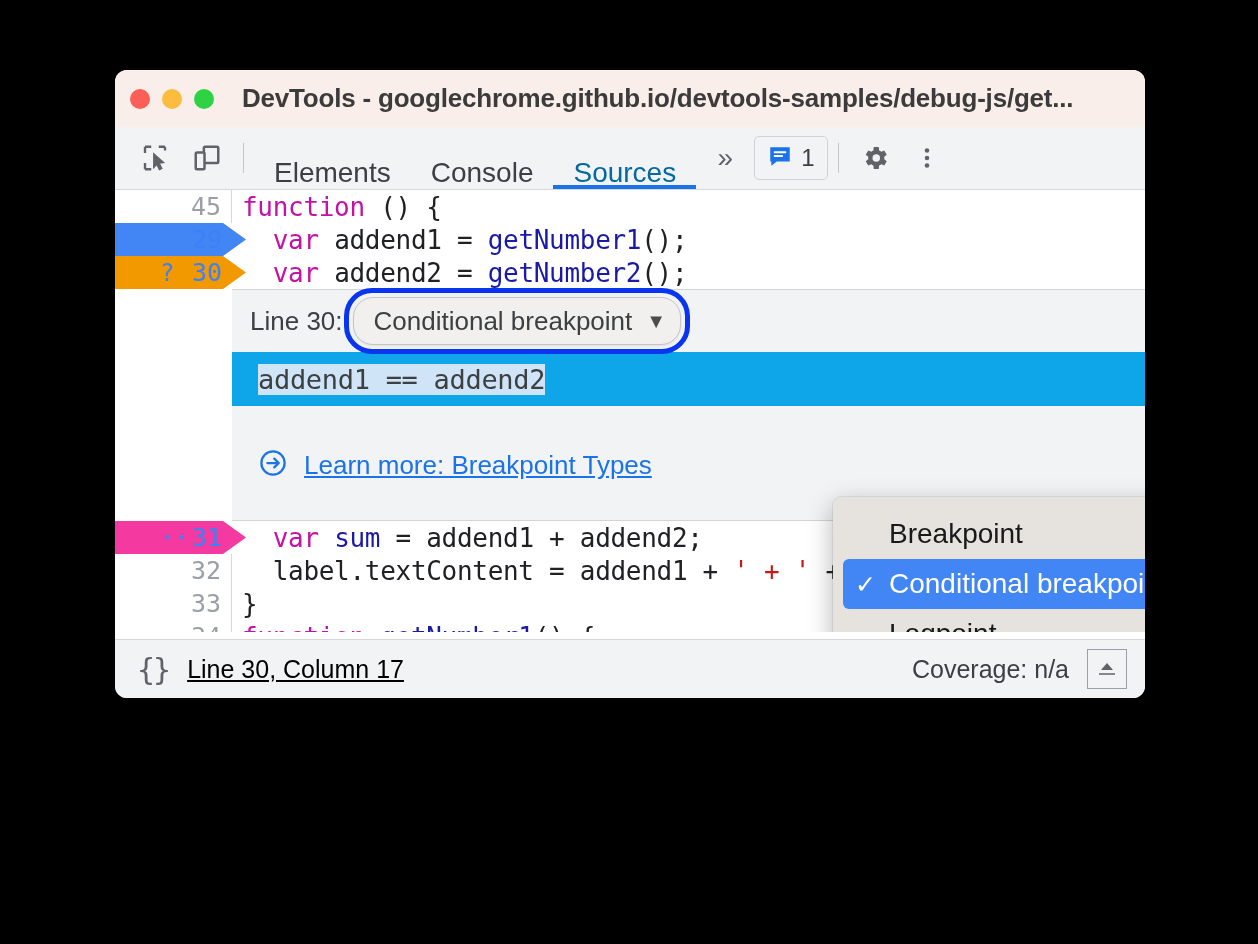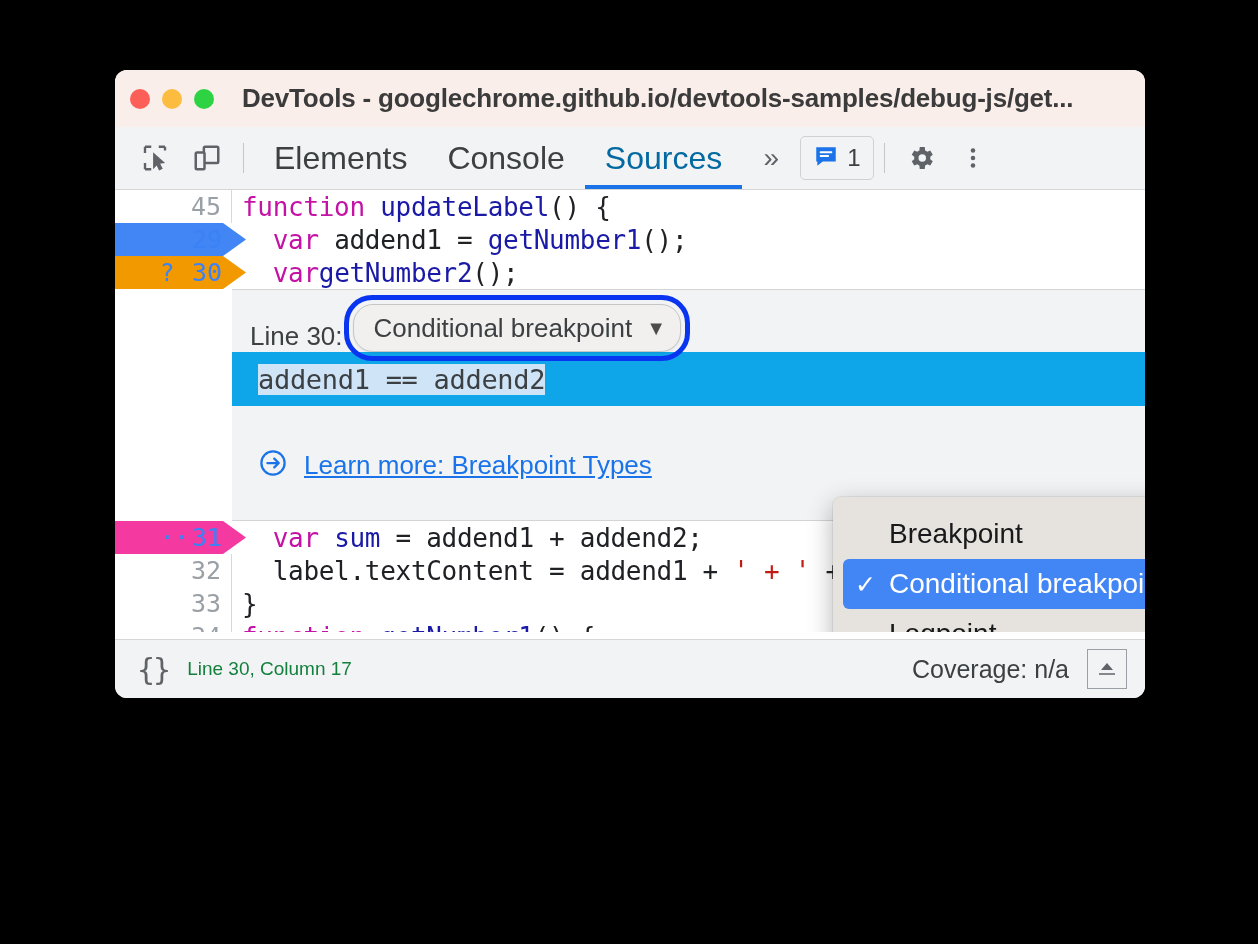--- a/index.html
+++ b/index.html
@@ -74,23 +74,23 @@
     flex: none;
   }
   .tb-sep {
     width: 1px;
     background: #c4c6c8;
     margin: 16px 10px;
     flex: none;
   }
   .panel-tab {
     display: flex;
-    align-items: center;
+    align-items: flex-end;
     padding: 0 20px;
-    font-size: 32px;
+    font-size: 28px;
     color: #3c4043;
     position: relative;
     white-space: nowrap;
   }
   .panel-tab.active { color: #0369a1; }
   .panel-tab.active::after {
     content: "";
     position: absolute;
     left: 0; right: 0; bottom: 0;
     height: 4px;
@@ -249,21 +249,21 @@
     top: 99px;
     height: 232px;
     background: #f1f3f4;
     border-top: 1px solid #d4d4d4;
     border-bottom: 1px solid #d4d4d4;
     box-sizing: border-box;
     z-index: 5;
   }
   #bp-row1 {
     display: flex;
-    align-items: flex-end;
+    align-items: center;
     height: 62px;
     padding-left: 18px;
   }
   #bp-line-label {
     font-size: 26px;
     color: #3c4043;
     white-space: nowrap;
   }
   #bp-type-select-wrap {
     position: relative;
@@ -374,23 +374,24 @@
     box-sizing: border-box;
     gap: 18px;
   }
   #format-icon {
     font-family: "DejaVu Sans Mono", monospace;
     font-size: 30px;
     color: #5f6368;
     letter-spacing: -2px;
   }
   #cursor-position {
-    font-size: 19px;
-    color: #15803d;
-    white-space: nowrap;
+    font-size: 25px;
+    color: #000000;
+    white-space: nowrap;
+    text-decoration: underline;
   }
   #coverage-status {
     font-size: 25px;
     color: #3c4043;
     white-space: nowrap;
   }
   #drawer-toggle {
     width: 38px;
     height: 38px;
     border: 1px solid #9aa0a6;
@@ -472,41 +473,41 @@
     </div>
   </div>
 
 
   <div id="editor">
     <div id="code-lines">
         <div class="code-row">
           <div class="gutter">
             <span>45</span>
           </div>
-          <div class="code-text"><span class="kw">function</span><span class="plain"> </span><span class="fn">updateLabel</span><span class="plain">() {</span></div>
+          <div class="code-text"><span class="kw">function</span><span class="plain"> </span><span class="plain">() {</span></div>
         </div>
         <div class="code-row">
           <div class="gutter marked blue">
             <div class="mark-bg"></div>
             <div class="gutter-inner">
               <span class="mark-glyph"></span>
               <span>29</span>
             </div>
           </div>
           <div class="code-text"><span class="plain">  </span><span class="kw">var</span><span class="plain"> addend1 = </span><span class="fn">getNumber1</span><span class="plain">();</span></div>
         </div>
         <div class="code-row">
           <div class="gutter marked orange">
             <div class="mark-bg"></div>
             <div class="gutter-inner">
               <span class="mark-glyph">?</span>
               <span>30</span>
             </div>
           </div>
-          <div class="code-text"><span class="plain">  </span><span class="kw">var</span><span class="fn">getNumber2</span><span class="plain">();</span></div>
+          <div class="code-text"><span class="plain">  </span><span class="kw">var</span><span class="plain"> addend2 = </span><span class="fn">getNumber2</span><span class="plain">();</span></div>
         </div>
         <div style="height: 232px;"></div>
         <div class="code-row">
           <div class="gutter marked pink">
             <div class="mark-bg"></div>
             <div class="gutter-inner">
               <span class="mark-glyph">··</span>
               <span>31</span>
             </div>
           </div>

